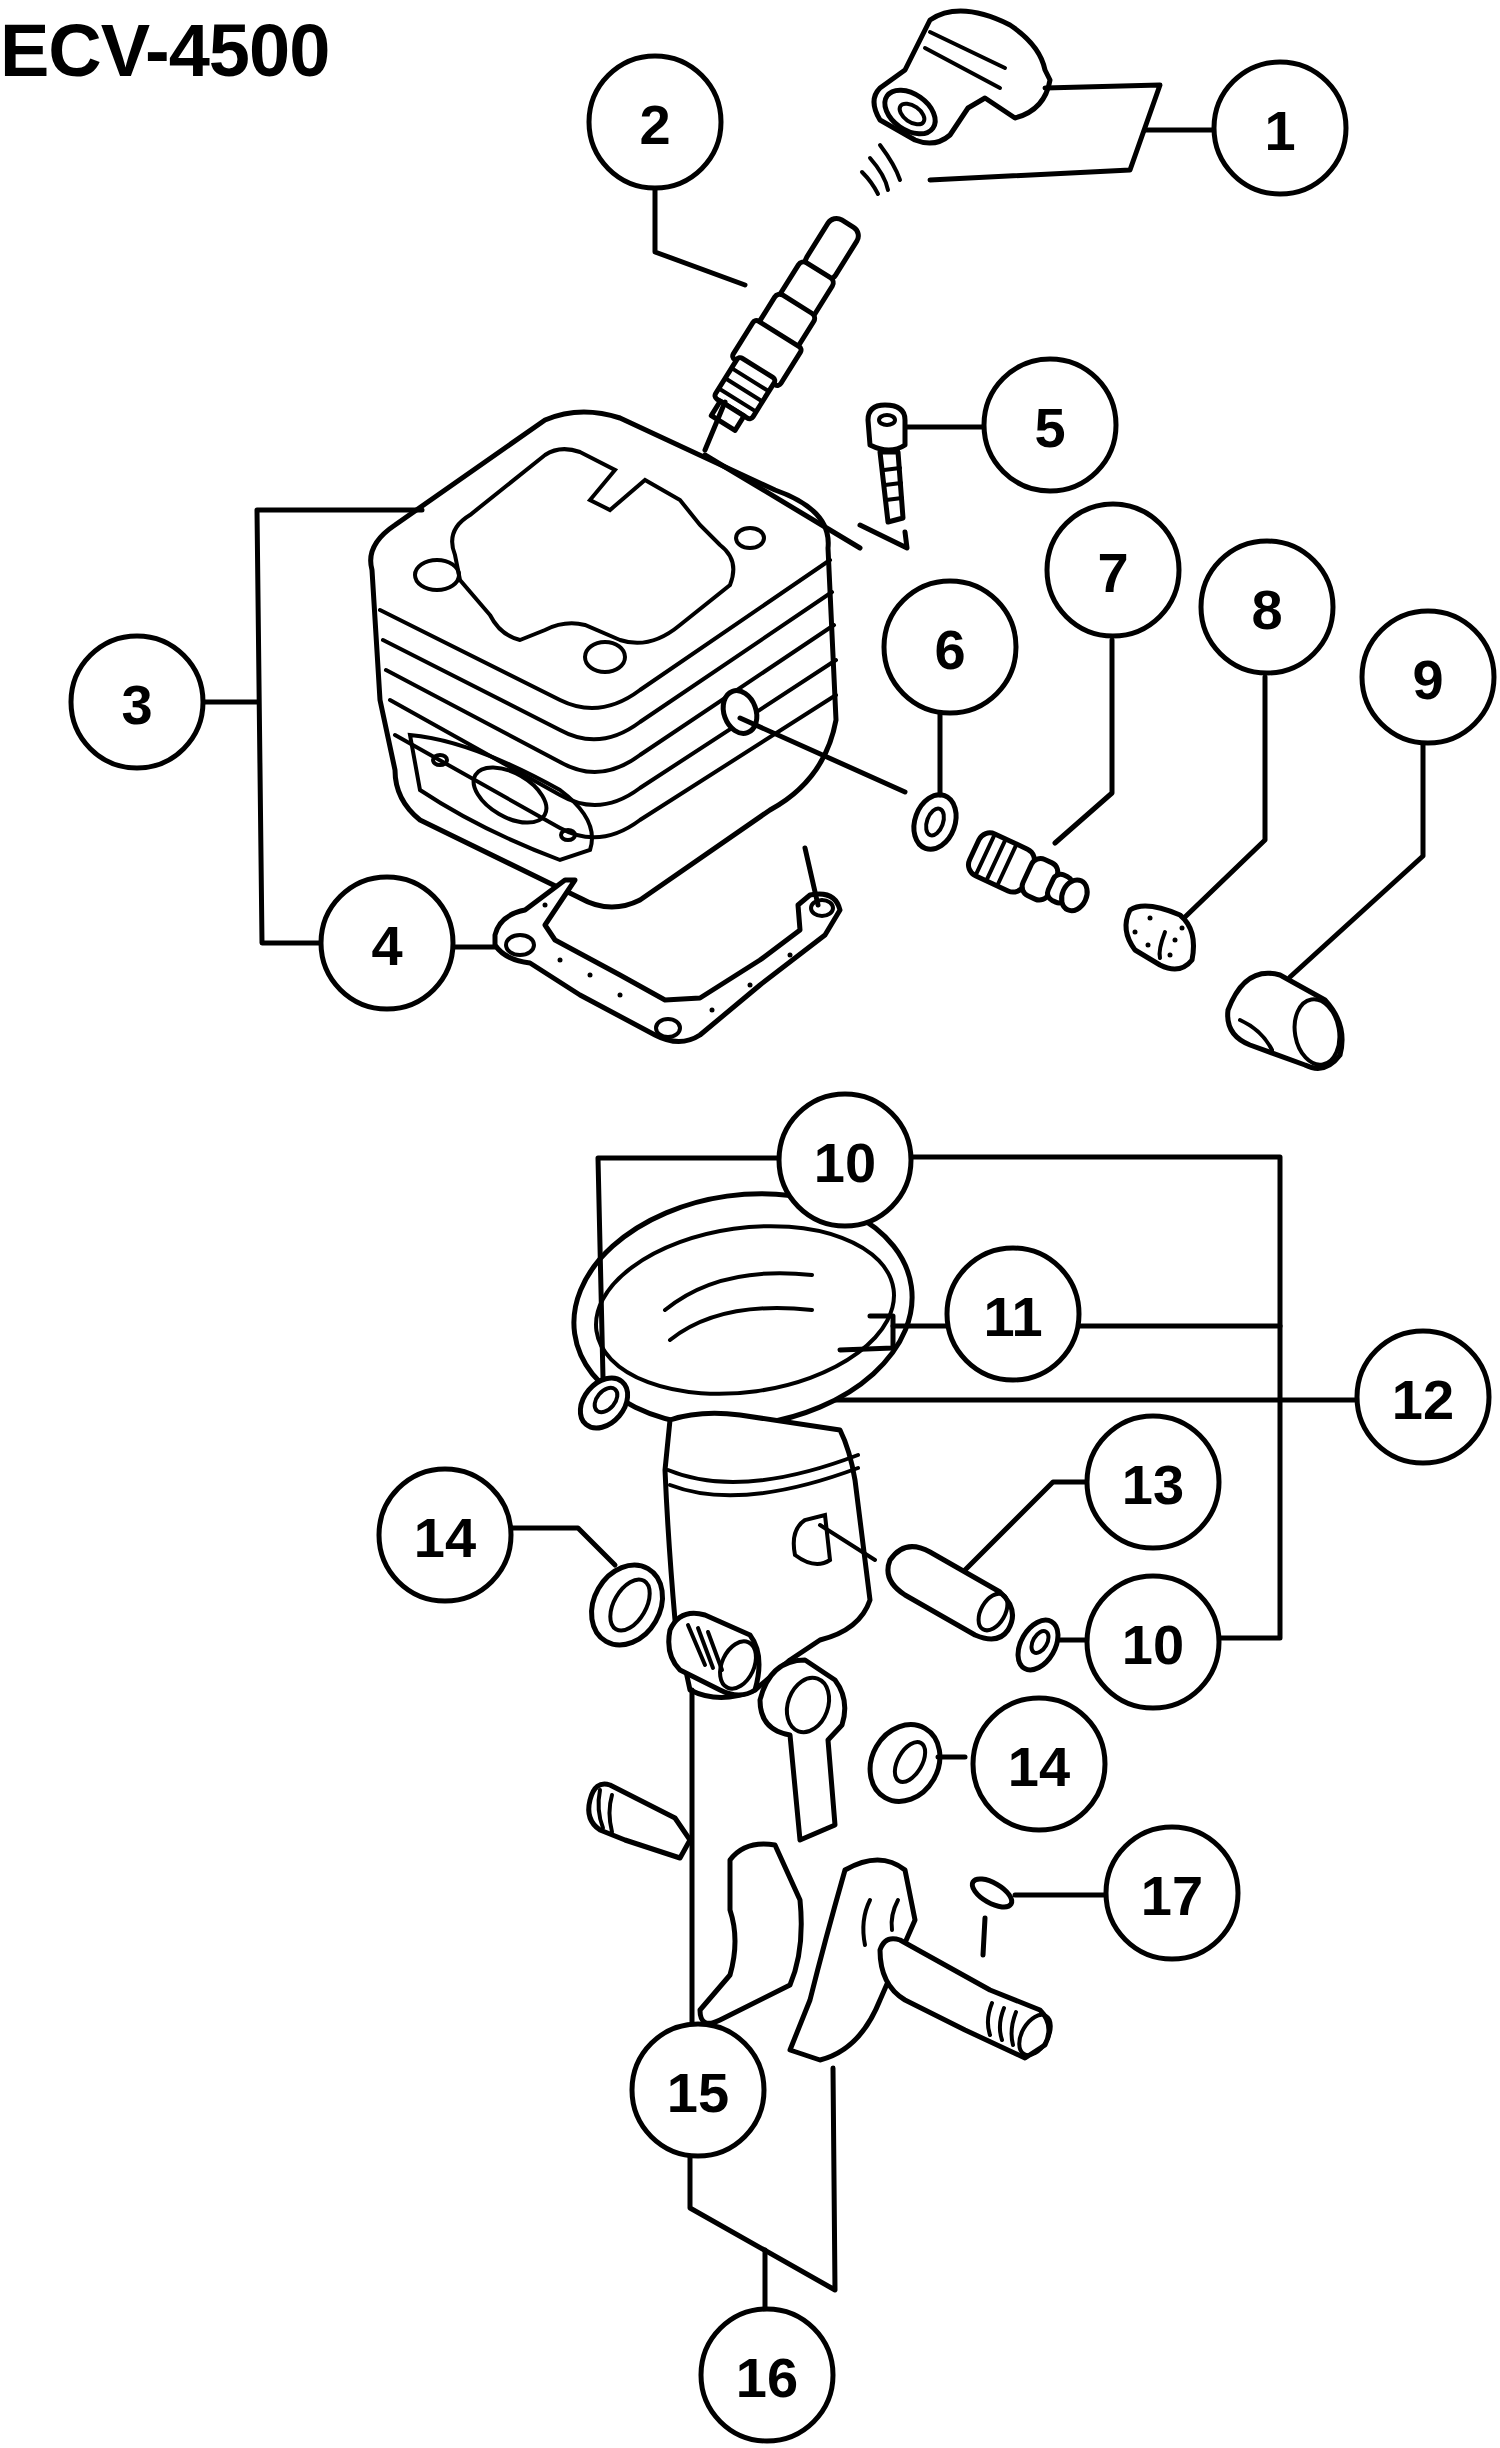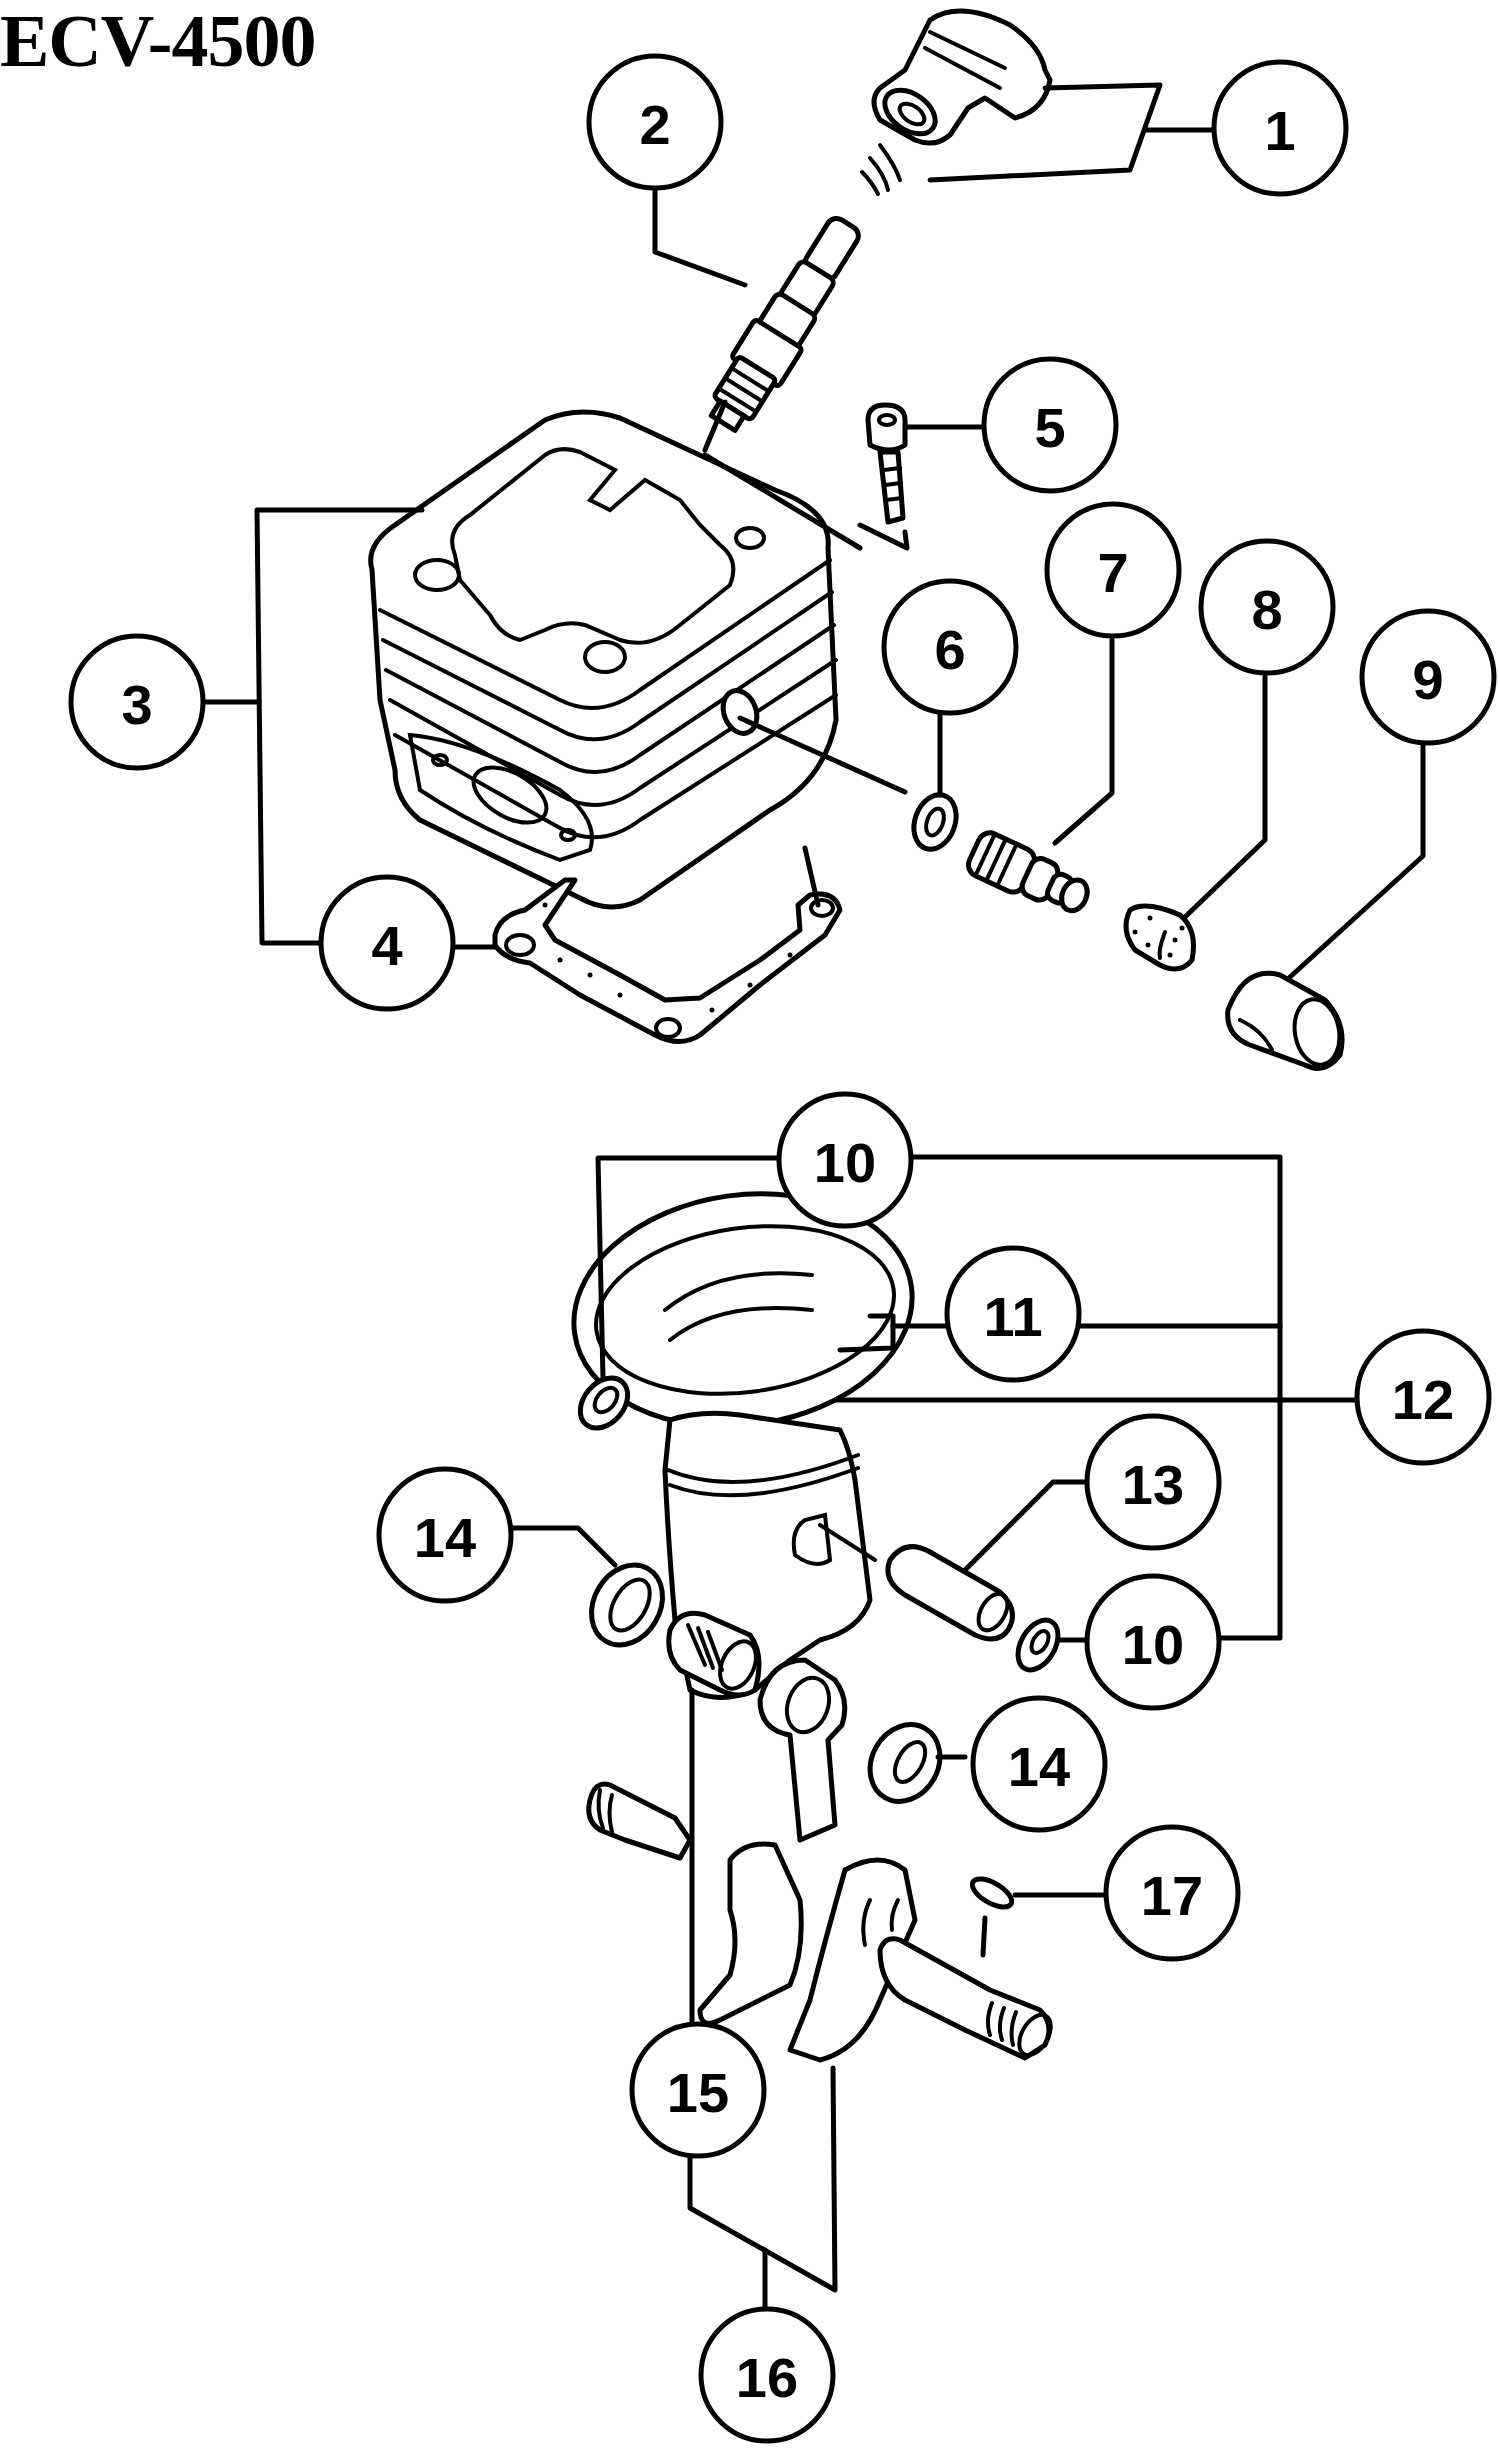--- a/index.html
+++ b/index.html
@@ -1,19 +1,19 @@
 <!DOCTYPE html>
 <html><head>
 <meta charset="utf-8">
 <style>
   html, body { margin: 0; padding: 0; background: #ffffff; }
   body { width: 1500px; height: 2448px; position: relative; overflow: hidden; }
   #title {
-    position: absolute; left: 0; top: 4px;
-    font-family: Liberation Serif, serif; font-weight: bold;
+    position: absolute; left: 0; top: 14px;
+    font-family: Liberation Sans, sans-serif; font-weight: bold;
     font-size: 74px; color: #000; letter-spacing: -1px; line-height: 1;
   }
   #diagram { position: absolute; left: 0; top: 0; }
   .ln { fill: none; stroke: #000; stroke-width: 5; stroke-linecap: round; stroke-linejoin: round; }
   .pt { fill: #fff; stroke: #000; stroke-width: 5; stroke-linejoin: round; stroke-linecap: round; }
   .pt-thin { fill: none; stroke: #000; stroke-width: 4; stroke-linecap: round; }
   .dot { fill: #000; }
   .balloon circle { fill: #fff; stroke: #000; stroke-width: 5; }
   .balloon text {
     font-family: "Liberation Sans", sans-serif; font-weight: bold;

